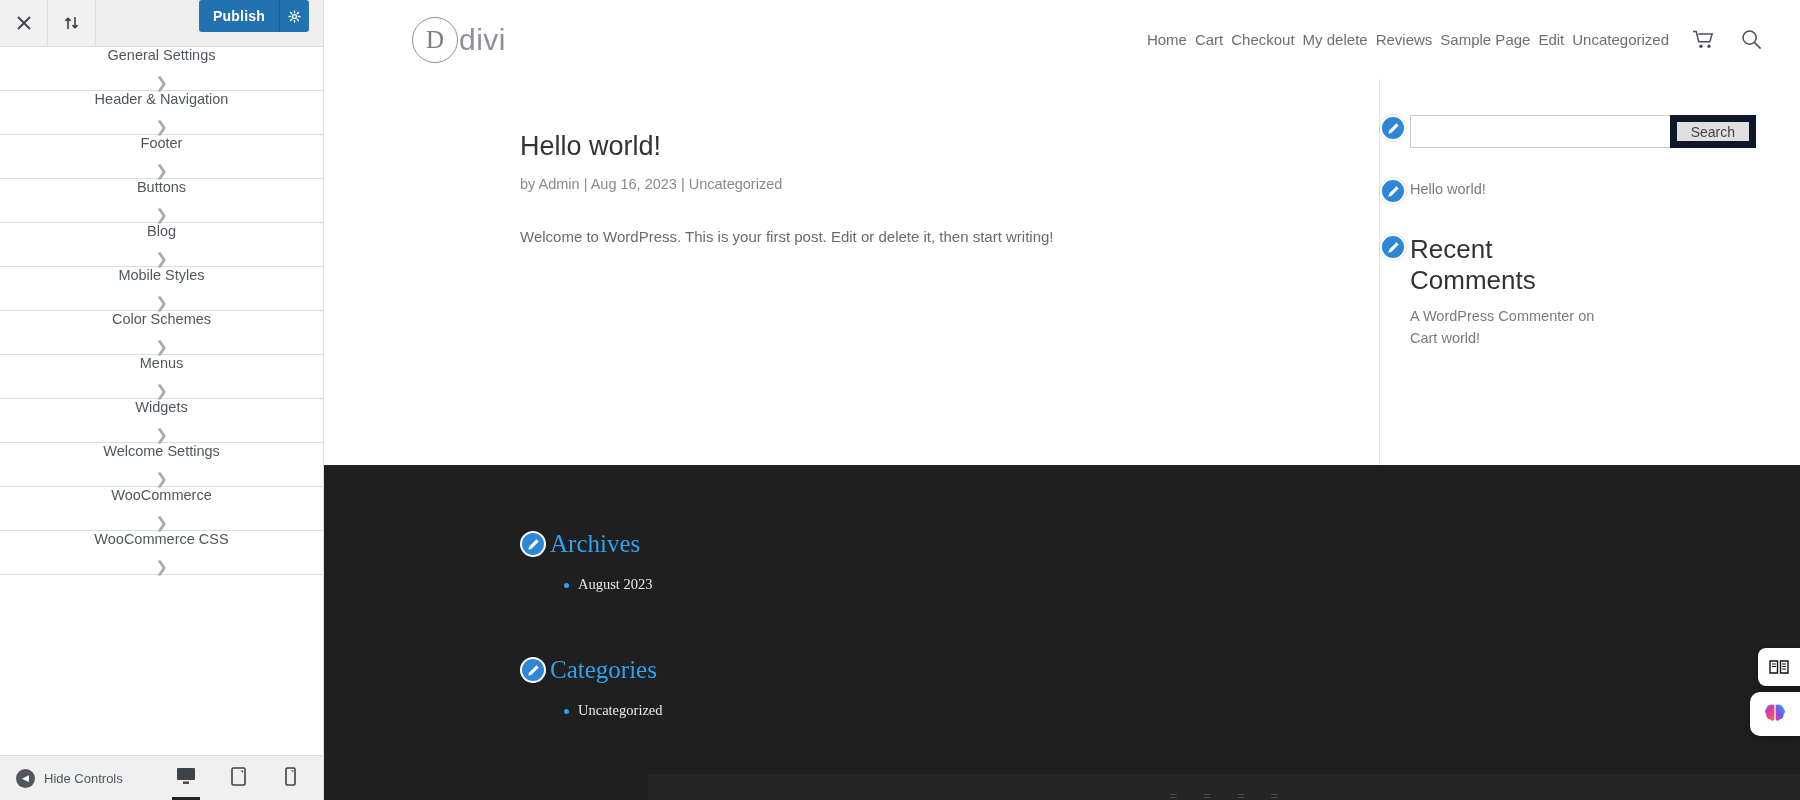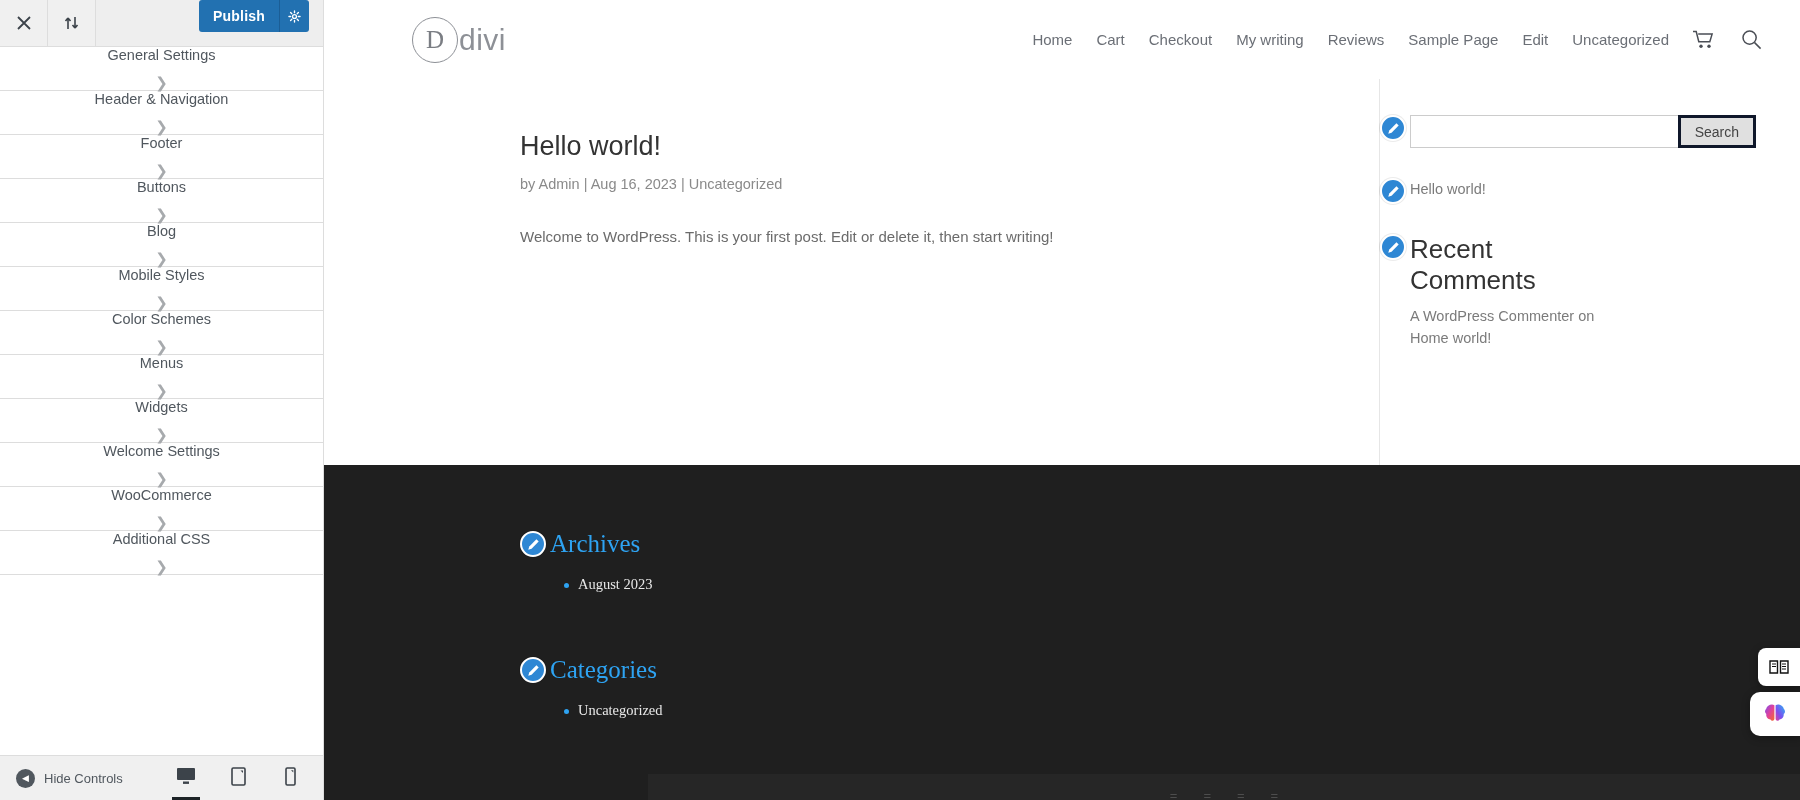--- a/index.html
+++ b/index.html
@@ -107,21 +107,21 @@
     height: 79px; background: #fff; display: flex; align-items: center;
     padding: 0 38px 0 0; box-shadow: 0 1px 0 rgba(0,0,0,.07);
   }
   .logo { display: flex; align-items: center; margin-left: 88px; gap: 1px; }
   .logo .ring {
     width: 46px; height: 46px; border: 1.6px solid #8d9096; border-radius: 50%;
     display: flex; align-items: center; justify-content: center;
     font-size: 25px; color: #7a7d83; font-family: "Liberation Serif", serif; font-weight: 300;
   }
   .logo .wd { font-size: 30px; color: #8d9096; font-weight: 300; letter-spacing: .5px; }
-  .nav { margin-left: auto; display: flex; gap: 24px; }
+  .nav { margin-left: auto; display: flex; gap: 8px; }
   .nav a { font-size: 15px; color: #6b6f76; text-decoration: none; white-space: nowrap; }
   .nav-icon { color: #4a4e55; display: flex; align-items: center; cursor: pointer; }
 
   .body-wrap { display: flex; height: 386px; background: #fff; }
   .post-col { width: 1055px; padding: 52px 0 0 196px; }
   .post-title { font-size: 27px; color: #333; font-weight: 400; margin-bottom: 14px; }
   .post-meta { font-size: 14.5px; color: #8a8a8a; margin-bottom: 32px; }
   .post-body { font-size: 15px; color: #6b6b6b; line-height: 1.7; }
 
   .side-col {
@@ -137,21 +137,21 @@
     cursor: pointer; z-index: 5;
   }
   .pencil svg { width: 13px; height: 13px; fill: #fff; }
   .searchrow { display: flex; height: 33px; }
   .searchrow input {
     flex: 1; border: 1px solid #ccc; border-right: none; background: #fff;
     padding: 0 9px; font-size: 14px; font-family: inherit; outline: none; color: #444;
     min-width: 0;
   }
   .searchrow button {
-    border: 3px solid #0f172a; background: #e0e0e0; color: #444;
+    border: 7px solid #0f172a; background: #e0e0e0; color: #444;
     font-size: 14px; padding: 0 14px; cursor: pointer; font-family: inherit;
     white-space: nowrap;
   }
   .w-title { font-size: 26px; color: #333; font-weight: 400; line-height: 1.18; margin-bottom: 9px; }
   .w-item { font-size: 14.5px; color: #7b7b7b; line-height: 1.55; }
 
   
   .site-footer { background: #1f1f1f; min-height: 335px; padding: 66px 0 0 196px; font-family: Liberation Serif, serif; }
   .f-widget { position: relative; padding-left: 30px; margin-bottom: 58px; }
   .f-title { font-size: 25px; color: #2ea3f2; font-weight: 400; line-height: 1; margin-bottom: 14px; }
@@ -251,21 +251,21 @@
         </div>
         <div class="cz-item">
           <span class="nm">Welcome Settings</span>
           <span class="chev">❯</span>
         </div>
         <div class="cz-item">
           <span class="nm">WooCommerce</span>
           <span class="chev">❯</span>
         </div>
         <div class="cz-item">
-          <span class="nm">Additional CSS</span>
+          <span class="nm">WooCommerce CSS</span>
           <span class="chev">❯</span>
         </div>
       </div>
 
     <div class="cz-foot">
       <div class="cz-hide">
         <span class="circ">◀</span>
         <span class="tx">Hide Controls</span>
       </div>
       <div class="cz-devices">
@@ -295,21 +295,21 @@
 
     <div class="site-header">
       <div class="logo">
         <span class="ring">D</span>
         <span class="wd">divi</span>
       </div>
       <div class="nav" id="site-nav">
           <a href="#">Home</a>
           <a href="#">Cart</a>
           <a href="#">Checkout</a>
-          <a href="#">My writing</a>
+          <a href="#">My delete</a>
           <a href="#">Reviews</a>
           <a href="#">Sample Page</a>
           <a href="#">Edit</a>
           <a href="#">Uncategorized</a>
         </div>
       <div class="nav-icon" style="margin-left:24px">
         <svg width="22" height="19" viewBox="0 0 22 19" aria-hidden="true">
           <path d="M0 1.5 h3.2 l2.6 10.2 h11 l2.3-7.6 H5.2" fill="none" stroke="#4a4e55" stroke-width="1.5"></path>
           <circle cx="8" cy="16.3" r="1.7" fill="#4a4e55"></circle>
           <circle cx="16" cy="16.3" r="1.7" fill="#4a4e55"></circle>
@@ -353,21 +353,21 @@
           <div class="w-item">Hello world!</div>
         </div>
 
         <div class="widget">
           <div class="pencil">
             <svg viewBox="0 0 16 16" aria-hidden="true">
                 <path d="M11.6 1.6 L14.4 4.4 L5.6 13.2 L1.6 14.4 L2.8 10.4 Z"></path>
               </svg>
           </div>
           <div class="w-title" style="max-width:190px">Recent Comments</div>
-          <div class="w-item" style="max-width:200px">A WordPress Commenter on Home world!</div>
+          <div class="w-item" style="max-width:200px">A WordPress Commenter on Cart world!</div>
         </div>
 
       </div>
     </div>
 
     <div class="site-footer">
       <div class="f-widget">
         <div class="pencil">
           <svg viewBox="0 0 16 16" aria-hidden="true">
               <path d="M11.6 1.6 L14.4 4.4 L5.6 13.2 L1.6 14.4 L2.8 10.4 Z"></path>

